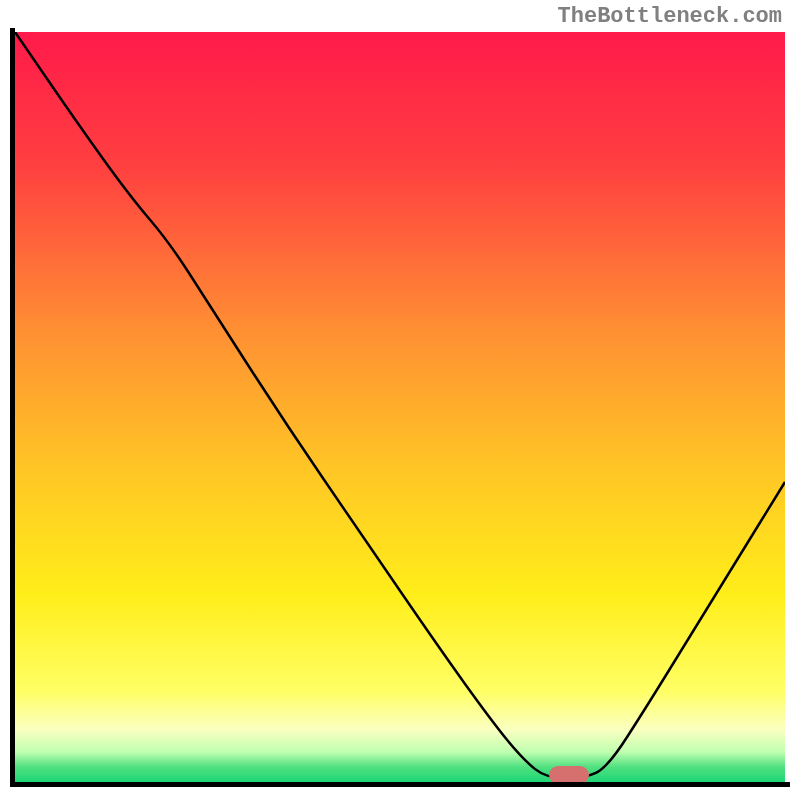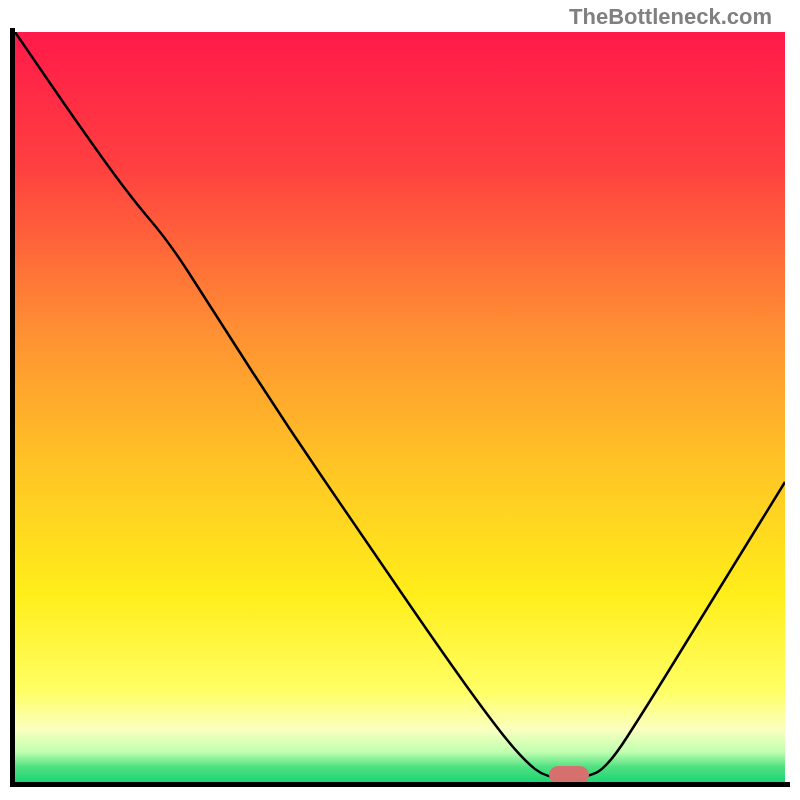--- a/index.html
+++ b/index.html
@@ -6,26 +6,26 @@
   body {
     width: 800px;
     height: 800px;
     background: #ffffff;
     font-family: Arial, sans-serif;
     position: relative;
   }
   .watermark {
     position: absolute;
     top: 4px;
-    right: 28px;
+    right: 18px;
     font-size: 22px;
     font-weight: bold;
     color: #808080;
     z-index: 10;
-    font-family: Liberation Sans, sans-serif;
+    font-family: Liberation Mono, monospace;
   }
   .chart-area {
     position: absolute;
     left: 15px;
     top: 32px;
     width: 770px;
     height: 750px;
     background: #ffffff;
   }
   .gradient-bg {

